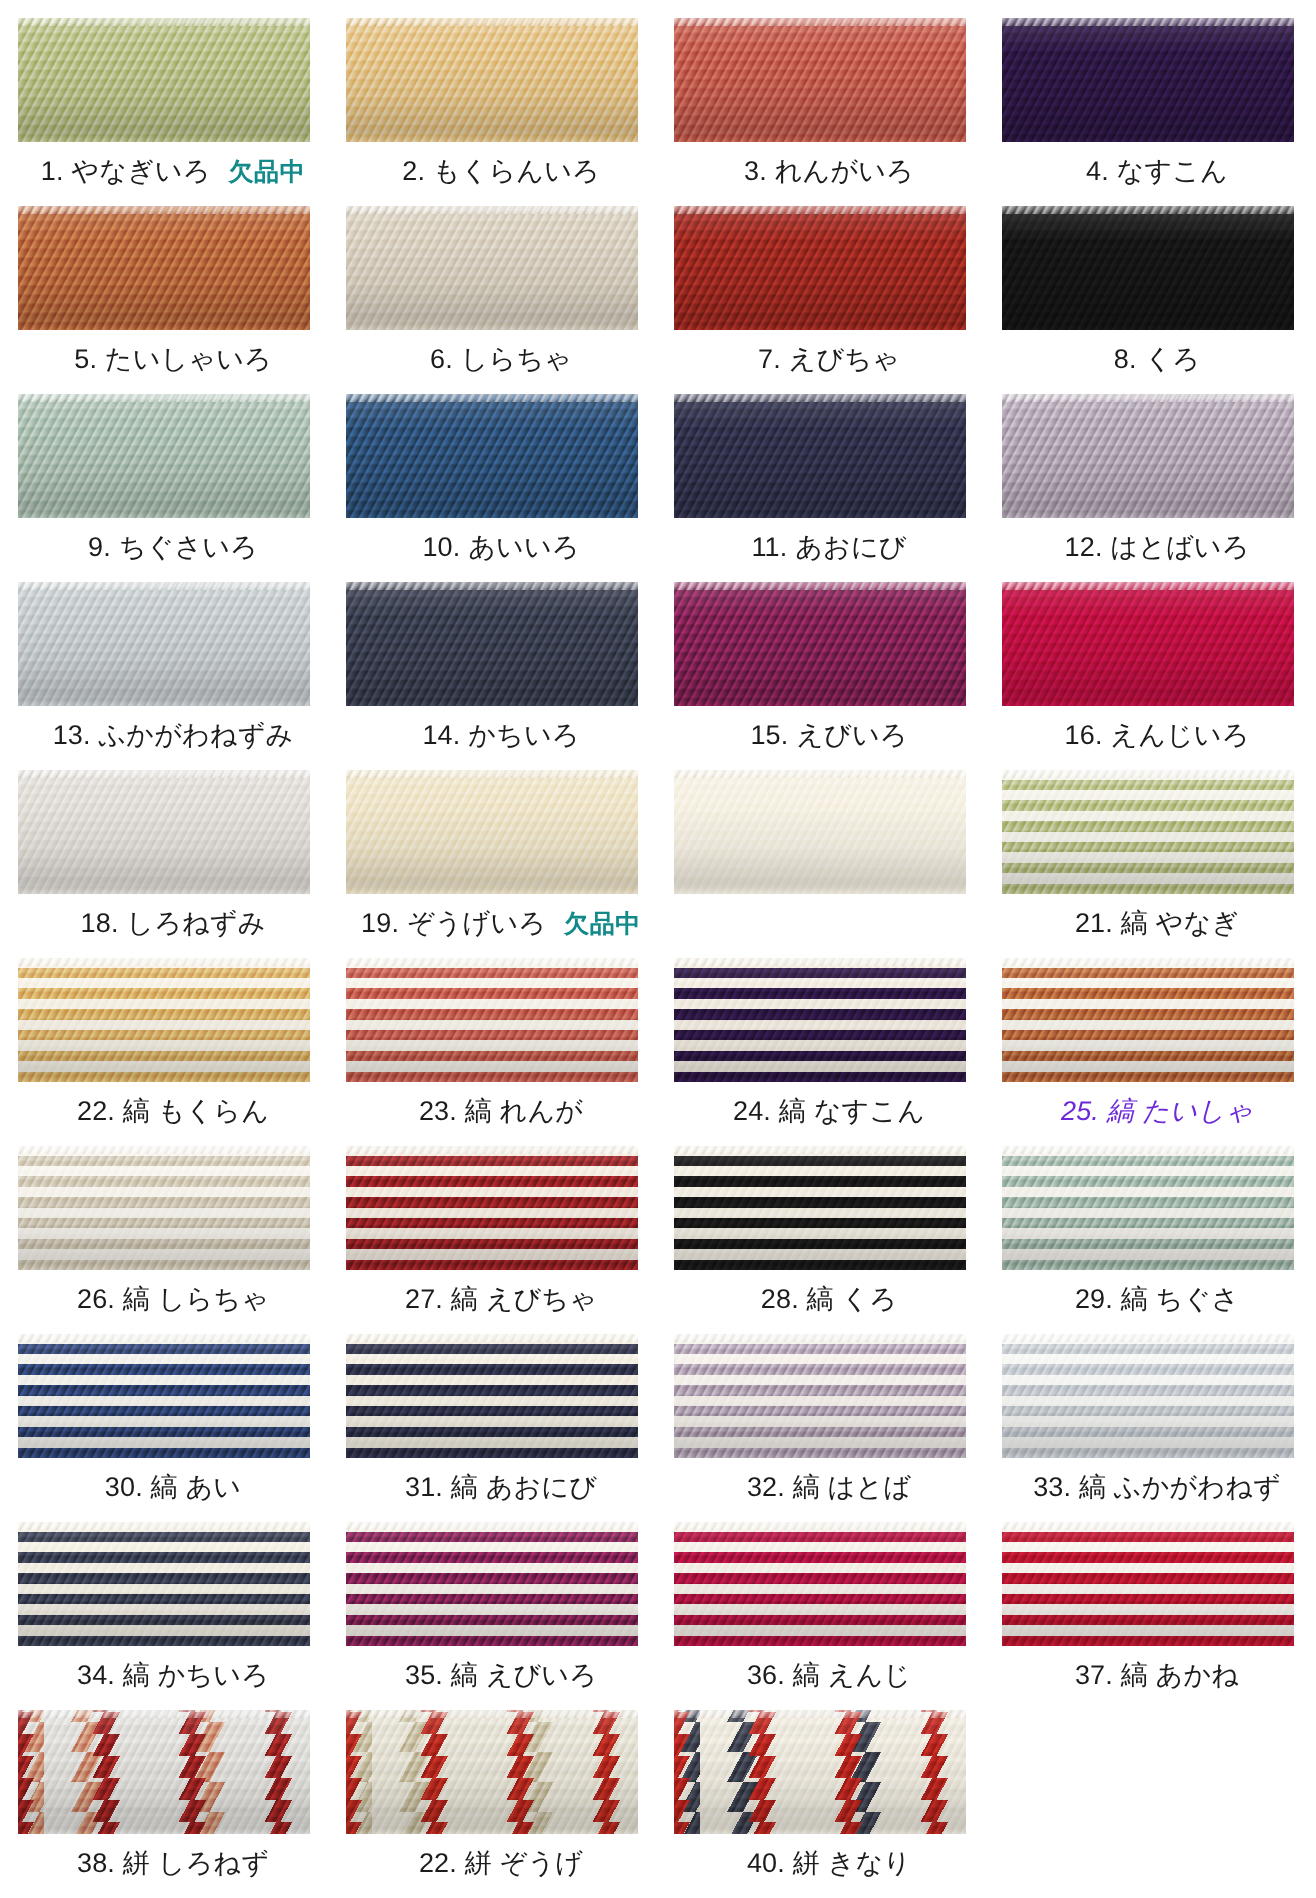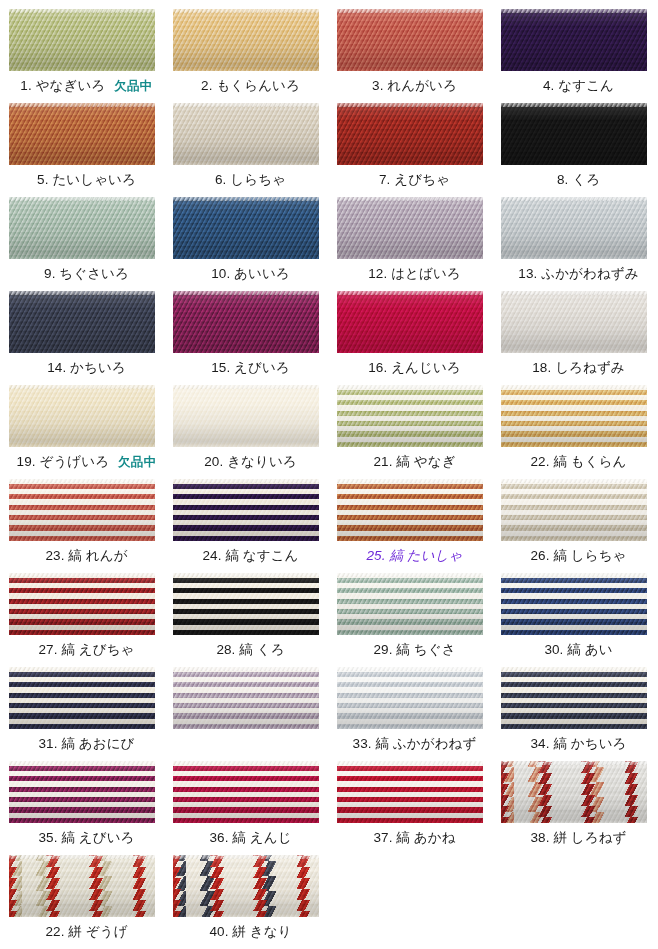--- a/index.html
+++ b/index.html
@@ -250,20 +250,32 @@
         <div class="weave"></div>
         <div class="selvedge"></div>
         <div class="shade"></div>
       </div>
       <div class="caption">
         <span class="label" style="color: rgb(28, 28, 28);">10. あいいろ</span>
       </div>
     </div>
     <div class="swatch-cell">
       <div class="braid">
+        <div class="base" style="background: rgb(46, 47, 71);"></div>
+        <div class="bands" style="background: rgb(46, 47, 71);"></div>
+        <div class="weave"></div>
+        <div class="selvedge"></div>
+        <div class="shade"></div>
+      </div>
+      <div class="caption">
+        <span class="label" style="color: rgb(28, 28, 28);">11. あおにび</span>
+      </div>
+    </div>
+    <div class="swatch-cell">
+      <div class="braid">
         <div class="base" style="background: rgb(176, 163, 178);"></div>
         <div class="bands" style="background: rgb(176, 163, 178);"></div>
         <div class="weave"></div>
         <div class="selvedge"></div>
         <div class="shade"></div>
       </div>
       <div class="caption">
         <span class="label" style="color: rgb(28, 28, 28);">12. はとばいろ</span>
       </div>
     </div>
@@ -341,23 +353,20 @@
       </div>
     </div>
     <div class="swatch-cell">
       <div class="braid">
         <div class="base" style="background: rgb(246, 240, 226);"></div>
         <div class="bands" style="background: rgb(246, 240, 226);"></div>
         <div class="weave"></div>
         <div class="selvedge"></div>
         <div class="shade"></div>
       </div>
-      <div class="caption">
-        <span class="label" style="color: rgb(28, 28, 28);">20. きなりいろ</span>
-      </div>
     </div>
     <div class="swatch-cell">
       <div class="braid">
         <div class="base" style="background: rgb(182, 189, 130);"></div>
         <div class="bands" style="background-image: repeating-linear-gradient(0deg, rgb(182, 189, 130) 0px, rgb(182, 189, 130) 5.2px, rgb(245, 243, 234) 5.2px, rgb(245, 243, 234) 10.4px);"></div>
         <div class="weave"></div>
         <div class="selvedge"></div>
         <div class="shade"></div>
       </div>
       <div class="caption">
@@ -485,20 +494,23 @@
       </div>
     </div>
     <div class="swatch-cell">
       <div class="braid">
         <div class="base" style="background: rgb(174, 158, 176);"></div>
         <div class="bands" style="background-image: repeating-linear-gradient(0deg, rgb(174, 158, 176) 0px, rgb(174, 158, 176) 5.2px, rgb(246, 242, 236) 5.2px, rgb(246, 242, 236) 10.4px);"></div>
         <div class="weave"></div>
         <div class="selvedge"></div>
         <div class="shade"></div>
       </div>
+      <div class="caption">
+        <span class="label" style="color: rgb(28, 28, 28);">32. 縞 はとば</span>
+      </div>
     </div>
     <div class="swatch-cell">
       <div class="braid">
         <div class="base" style="background: rgb(195, 201, 207);"></div>
         <div class="bands" style="background-image: repeating-linear-gradient(0deg, rgb(195, 201, 207) 0px, rgb(195, 201, 207) 5.2px, rgb(247, 247, 245) 5.2px, rgb(247, 247, 245) 10.4px);"></div>
         <div class="weave"></div>
         <div class="selvedge"></div>
         <div class="shade"></div>
       </div>
       <div class="caption">

